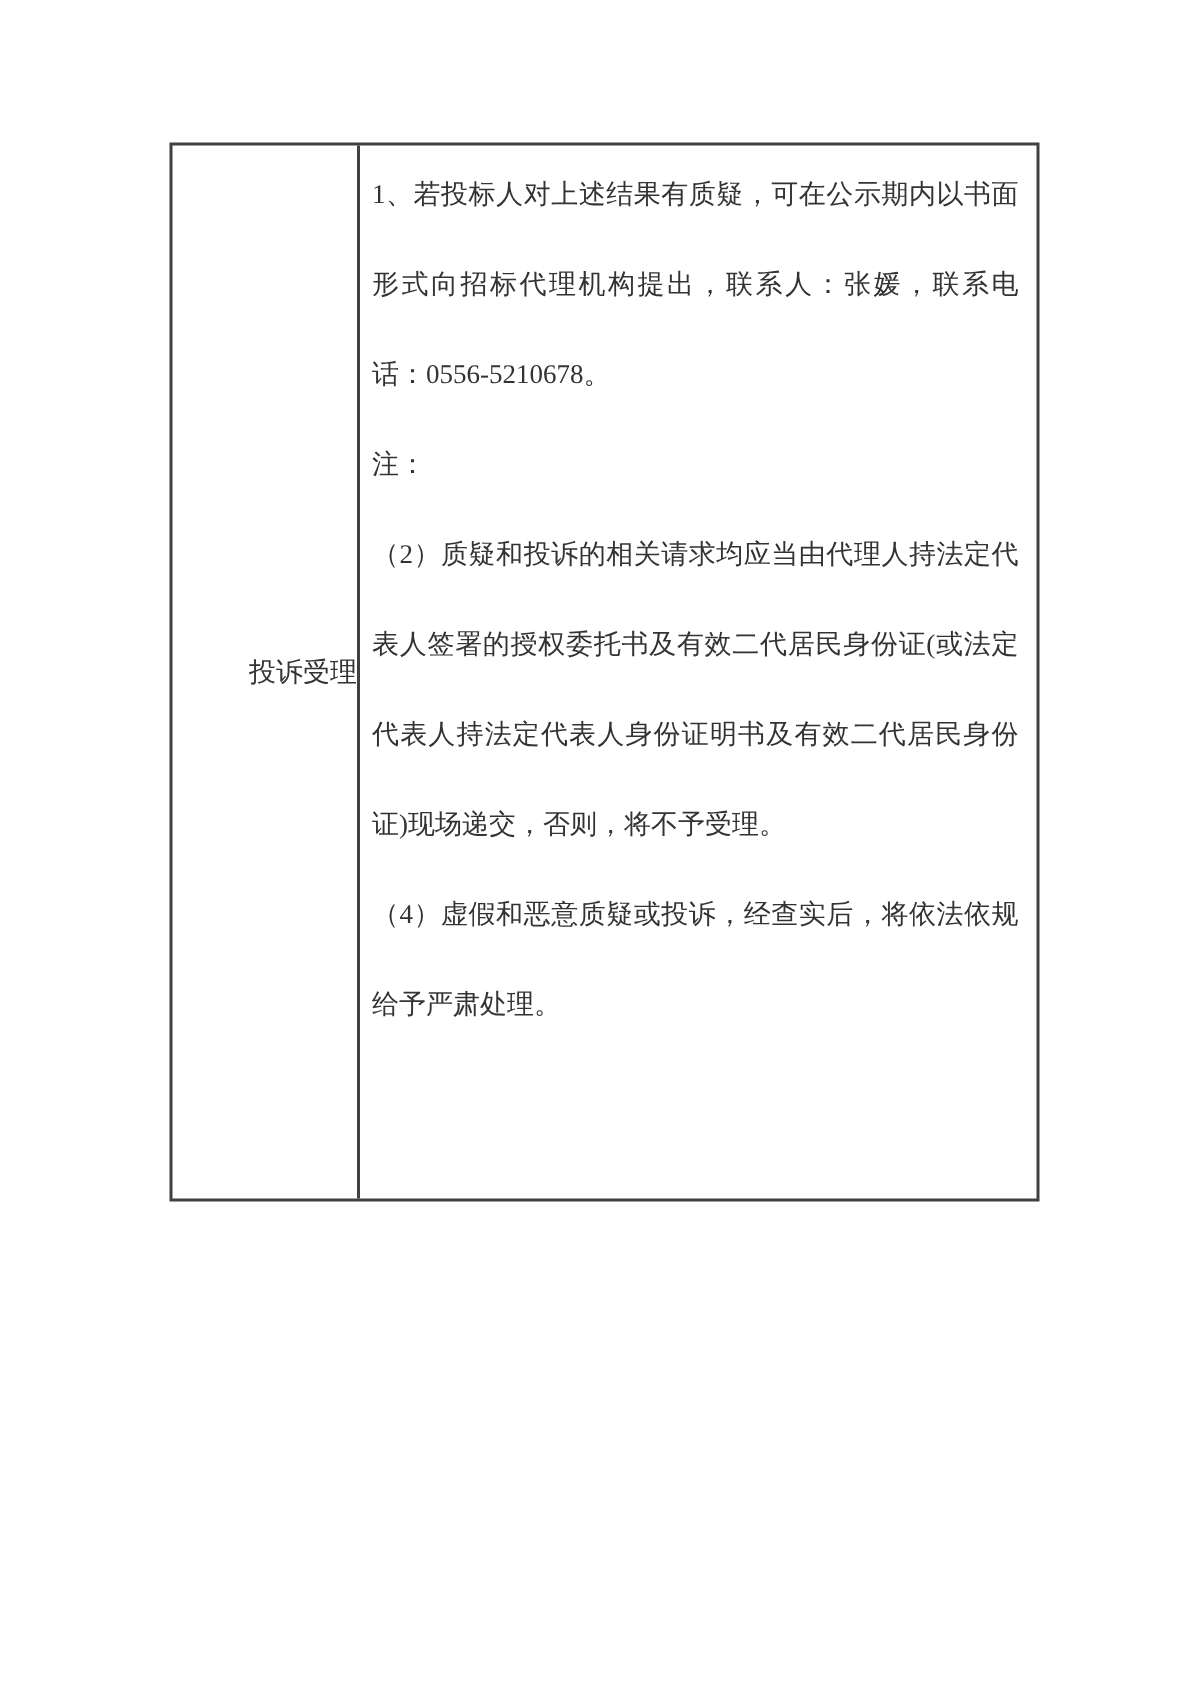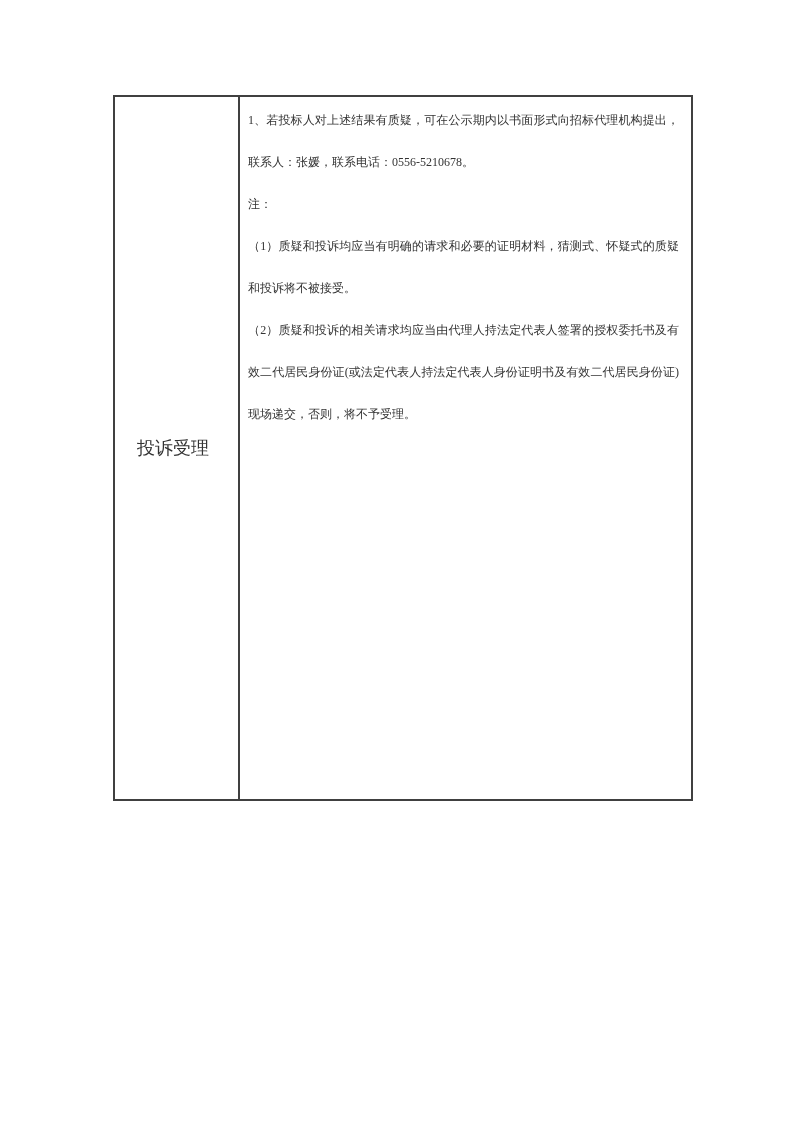--- a/index.html
+++ b/index.html
@@ -26,29 +26,30 @@
     display: flex;
     background: var(--page_bg, #ffffff);
   }
   .label-cell {
     flex: 0 0 125px;
     width: 125px;
     box-sizing: border-box;
     border-right: 2px solid var(--table_border, #404040);
     display: flex;
     align-items: center;
-    padding-left: 22px;
+    padding-left: 6px;
     font-size: 18px;
+    justify-content: flex-end;
   }
   .content-cell {
     flex: 1 1 auto;
     box-sizing: border-box;
     padding: 2px 12px 0 8px;
-    font-size: 12px;
-    line-height: 42px;
+    font-size: 18px;
+    line-height: 60px;
     text-align: justify;
     text-justify: inter-ideograph;
     overflow: hidden;
   }
   .para {
     margin: 0;
     padding: 0;
   }
 </style>
 </head>
@@ -59,20 +60,20 @@
     <div class="label-cell">
       <span>投诉受理</span>
     </div>
     <div class="content-cell">
 
         <p class="para">1、若投标人对上述结果有质疑，可在公示期内以书面形式向招标代理机构提出，联系人：张媛，联系电话：0556-5210678。</p>
 
 
         <p class="para">注：</p>
 
-        <p class="para">（1）质疑和投诉均应当有明确的请求和必要的证明材料，猜测式、怀疑式的质疑和投诉将不被接受。</p>
 
         <p class="para">（2）质疑和投诉的相关请求均应当由代理人持法定代表人签署的授权委托书及有效二代居民身份证(或法定代表人持法定代表人身份证明书及有效二代居民身份证)现场递交，否则，将不予受理。</p>
 
 
+        <p class="para">（4）虚假和恶意质疑或投诉，经查实后，将依法依规给予严肃处理。</p>
       </div>
   </div>
 </div>
 
 </body></html>

